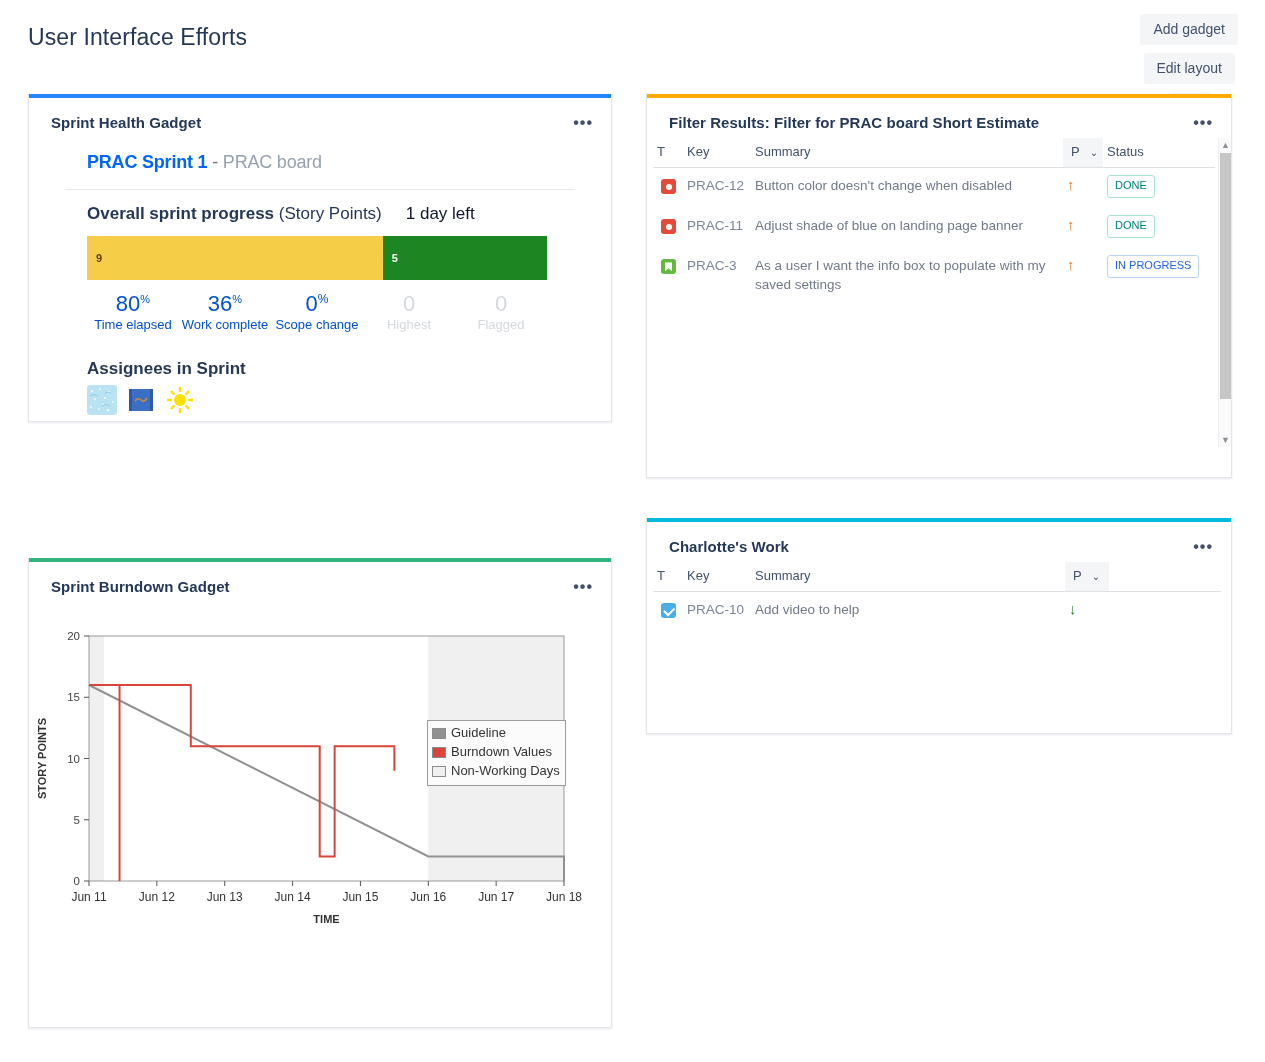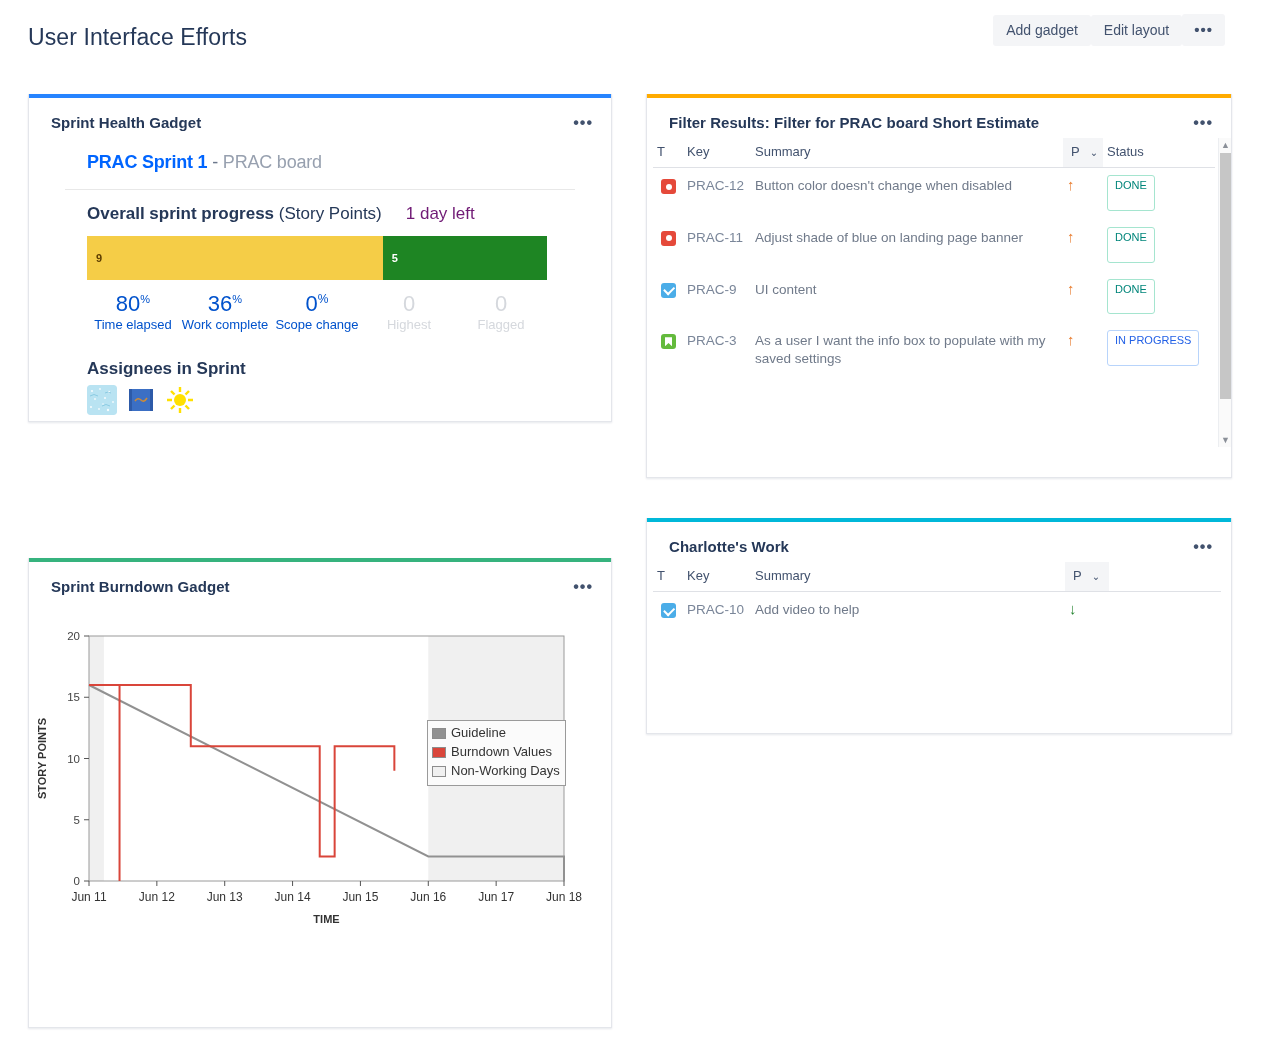--- a/index.html
+++ b/index.html
@@ -17,22 +17,22 @@
     position: absolute; left: 0; top: 0;
     width: 1265px; height: 74px;
   }
   .page-title {
     position: absolute; left: 28px; top: 24px;
     font-size: 23px; font-weight: 400; color: #253858;
     letter-spacing: 0.1px;
     white-space: nowrap;
   }
   .header-actions {
-    position: absolute; right: 40px; top: 14px;
-    display: flex; align-items: center; 
+    position: absolute; right: 27px; top: 14px;
+    display: flex; align-items: center; gap: 8px; flex-direction: column;
   }
   .hdr-btn {
     background: #f4f5f7;
     border: none; border-radius: 3px;
     color: #42526e;
     font-family: inherit; font-size: 14px;
     padding: 8px 13px 9px 13px;
     cursor: pointer; line-height: 1;
     white-space: nowrap;
   }
@@ -76,21 +76,21 @@
   .sh-sprint-sep { color: #6b778c; font-weight: 400; }
   .sh-board { color: #97a0af; font-weight: 400; }
   .sh-rule { height: 1px; background: #e8e8e8; margin: 0 0 14px 0; }
 
   .sh-progress-row {
     display: flex; align-items: baseline; padding-left: 22px;
   }
   .sh-progress-label { font-size: 17px; font-weight: 700; color: #253858; }
   .sh-progress-label .light { font-weight: 400; }
   .sh-days-left {
-    margin-left: 24px; font-size: 17px; color: #701a75; font-weight: 400;
+    margin-left: 24px; font-size: 17px; color: #0f172a; font-weight: 400;
   }
 
   .sh-bar {
     margin: 12px 0 0 22px;
     width: 460px; height: 44px;
     display: flex; overflow: hidden;
   }
   .sh-bar-seg {
     display: flex; align-items: center;
     font-size: 11px; font-weight: 700;
@@ -184,21 +184,21 @@
     clip-path: polygon(0 0, 100% 0, 100% 100%, 50% 64%, 0 100%);
   }
 
   .pri-arrow { font-size: 15px; line-height: 1; font-weight: 700; }
   .pri-up   { color: #e97f33; }
   .pri-down { color: #2a8735; }
 
   .badge {
     display: inline-block;
     font-size: 11px; font-weight: 400;
-    padding: 3px 7px 17px 7px;
+    padding: 3px 7px 4px 7px;
     border-radius: 3px; background: #ffffff;
     white-space: nowrap; line-height: 1.25;
   }
   .badge-done { color: #00857a; border: 1px solid #a5e5cf; }
   .badge-prog { color: #2361e6; border: 1px solid #b8d4fb; }
 
   .table-wrap { position: relative; padding: 0 16px 0 6px; }
 
   
   .fake-scroll {
@@ -429,27 +429,20 @@
               <td class="c-stat"><span class="badge badge-done">DONE</span></td>
             </tr>
             <tr>
               <td class="c-type"><span class="itype bug"></span></td>
               <td class="c-key">PRAC-11</td>
               <td class="c-sum">Adjust shade of blue on landing page banner</td>
               <td class="c-pri"><span class="pri-arrow pri-up">↑</span></td>
               <td class="c-stat"><span class="badge badge-done">DONE</span></td>
             </tr>
             <tr>
-              <td class="c-type"><span class="itype task"></span></td>
-              <td class="c-key">PRAC-9</td>
-              <td class="c-sum">UI content</td>
-              <td class="c-pri"><span class="pri-arrow pri-up">↑</span></td>
-              <td class="c-stat"><span class="badge badge-done">DONE</span></td>
-            </tr>
-            <tr>
               <td class="c-type"><span class="itype story"></span></td>
               <td class="c-key">PRAC-3</td>
               <td class="c-sum">As a user I want the info box to populate with my saved settings</td>
               <td class="c-pri"><span class="pri-arrow pri-up">↑</span></td>
               <td class="c-stat"><span class="badge badge-prog">IN PROGRESS</span></td>
             </tr>
           </tbody>
       </table>
     </div>
     <div class="fake-scroll">

